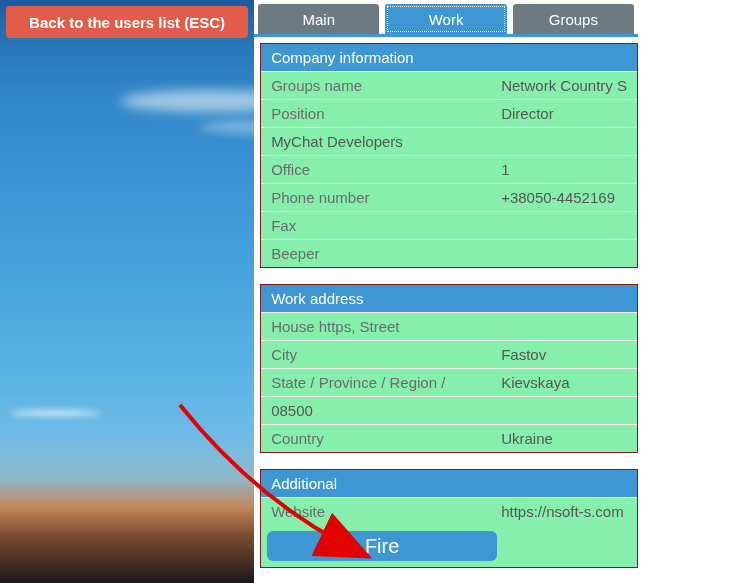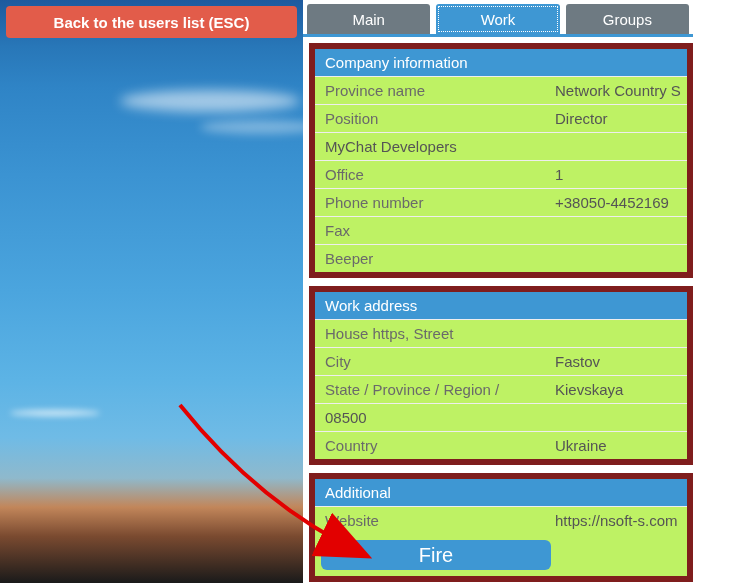--- a/index.html
+++ b/index.html
@@ -1,30 +1,30 @@
 <!DOCTYPE html>
 <html><head>
 <meta charset="utf-8">
 <style>
 *{box-sizing:border-box;margin:0;padding:0}
 body{font-family:"Segoe UI",Arial,sans-serif;font-size:15px;color:#444;width:745px;height:583px;overflow:hidden;position:relative;background:#fff}
-.root{display:flex;width:693px;height:583px;position:relative}
+.root{display:flex;width:638px;height:583px;position:relative}
 .left{width:355px;height:583px;position:relative;background:linear-gradient(to bottom,#1e5a9e 0%,#2877b8 8%,#2f84c6 15%,#3b93d2 30%,#4ba5de 50%,#5cb3e5 65%,#6fbbe6 75%,#8fb9cc 82%,#c2865a 87%,#7a4a30 92%,#1a1a1a 100%)}
 .cloud{position:absolute;background:rgba(255,255,255,.55);border-radius:50%}
 .c1{width:180px;height:22px;left:120px;top:90px;filter:blur(6px)}
 .c2{width:120px;height:14px;left:200px;top:120px;filter:blur(5px);background:rgba(255,255,255,.35)}
 .c3{width:90px;height:6px;left:10px;top:410px;filter:blur(3px);background:rgba(255,255,255,.7)}
 .back-btn{position:absolute;top:6px;left:6px;right:6px;height:32px;background:#e25c4a;color:#fff;border:none;border-radius:4px;font-size:15px;font-weight:600;cursor:pointer}
 .right{width:390px;height:583px;background:#fff;display:flex;flex-direction:column;position:relative}
 .tabs{display:flex;gap:6px;padding:4px 4px 0 4px;background:#fff}
 .tab{flex:1;height:30px;background:#6e7a82;color:#fff;border:none;border-radius:3px 3px 0 0;font-size:15px;cursor:pointer}
 .tab.active{background:#3e97d3;outline:1px dotted #fff;outline-offset:-3px}
 .tabs-underline{height:3px;background:#3e97d3}
 .content{flex:1;overflow:auto;padding:6px 0 0 6px}
-.section{margin-bottom:8px;background:#bef264;border:6px solid #7f1d1d}
+.section{margin-bottom:16px;background:#86efac;border:1px solid #7f1d1d}
 .section-head{background:#3e97d3;color:#fff;padding:5px 10px;font-size:15px}
 .row{display:flex;border-top:1px solid #eee}
 .row:first-of-type{border-top:none}
 .row .k{width:230px;padding:5px 10px;color:#6a6a6a}
 .row .v{flex:1;padding:5px 10px;color:#555;white-space:nowrap;overflow:hidden}
 .fire-wrap{padding:6px 6px 6px 6px}
 .fire-btn{width:230px;height:30px;background:#3e97d3;color:#fff;border:none;border-radius:6px;font-size:20px;cursor:pointer}
 .arrow{position:absolute;left:170px;top:395px;pointer-events:none}
 </style>
 </head>
@@ -44,21 +44,21 @@
       <button class="tab active">Work</button>
       <button class="tab">Groups</button>
     </div>
     <div class="tabs-underline"></div>
 
     <div class="content">
 
       <div class="section">
         <div class="section-head">Company information</div>
         <div class="row">
-            <div class="k">Province name</div>
+            <div class="k">Groups name</div>
             <div class="v">Network Country S</div>
           </div>
         <div class="row">
             <div class="k">Position</div>
             <div class="v">Director</div>
           </div>
         <div class="row">
             <div class="v">MyChat Developers</div>
           </div>
         <div class="row">

